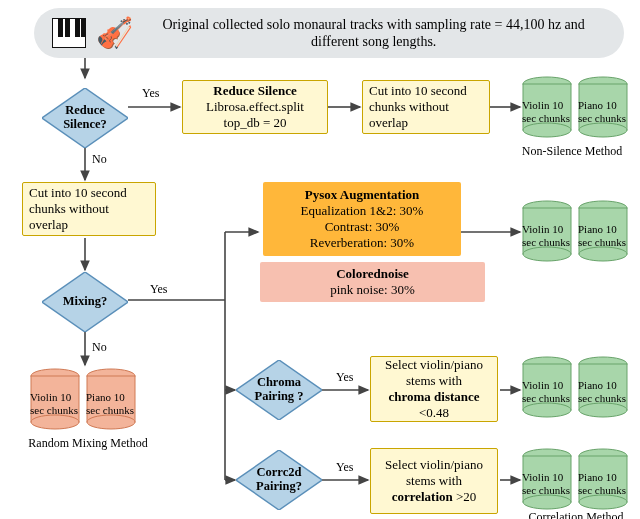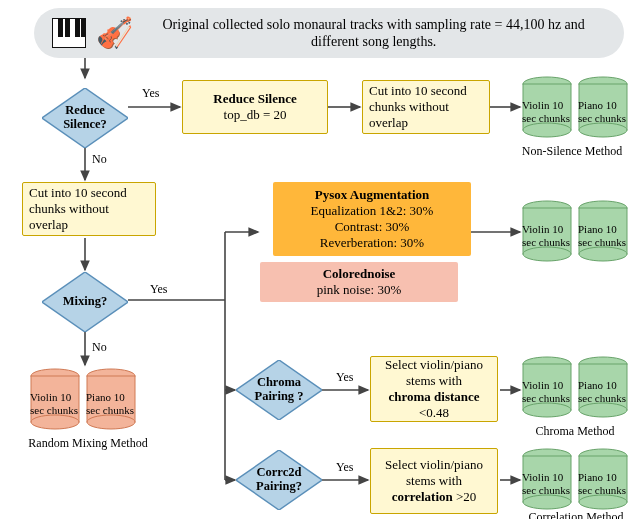--- a/index.html
+++ b/index.html
@@ -107,48 +107,49 @@
     <svg class="shape">
         <polygon points="43,0 86,30 43,60 0,30" fill="#b6d3e7" stroke="#5a8fb9" stroke-width="1.5"></polygon>
       </svg>
     <div class="lbl">Reduce Silence?</div>
   </div>
   <span class="arrow-lbl" style="left:142px;top:86px">Yes</span>
   <span class="arrow-lbl" style="left:92px;top:152px">No</span>
 
   <div class="box ybox" style="left:182px;top:80px;width:146px;height:54px">
     <b>Reduce Silence</b>
+    <span>Librosa.effect.split</span>
     <span>top_db = 20</span>
   </div>
 
   <div class="box ybox" style="left:362px;top:80px;width:128px;height:54px;text-align:left">
     <span>Cut into 10 second chunks without overlap</span>
   </div>
 
   <div class="box ybox" style="left:22px;top:182px;width:134px;height:54px;text-align:left">
     <span>Cut into 10 second chunks without overlap</span>
   </div>
 
   <div class="diamond" style="left:42px;top:272px">
     <svg class="shape">
         <polygon points="43,0 86,30 43,60 0,30" fill="#b6d3e7" stroke="#5a8fb9" stroke-width="1.5"></polygon>
       </svg>
     <div class="lbl">Mixing?</div>
   </div>
   <span class="arrow-lbl" style="left:150px;top:282px">Yes</span>
   <span class="arrow-lbl" style="left:92px;top:340px">No</span>
 
-  <div class="box obox" style="left:273px;top:182px;width:198px;height:74px;font-size:13px">
+  <div class="box obox" style="left:263px;top:182px;width:198px;height:74px;font-size:13px">
     <b>Pysox Augmentation</b>
     <span>Equalization 1&amp;2: 30%</span>
     <span>Contrast: 30%</span>
     <span>Reverberation: 30%</span>
   </div>
 
-  <div class="box pbox" style="left:260px;top:262px;width:198px;height:40px">
+  <div class="box pbox" style="left:260px;top:262px;width:225px;height:40px">
     <b>Colorednoise</b>
     <span>pink noise: 30%</span>
   </div>
 
   <div class="diamond" style="left:236px;top:360px">
     <svg class="shape">
         <polygon points="43,0 86,30 43,60 0,30" fill="#b6d3e7" stroke="#5a8fb9" stroke-width="1.5"></polygon>
       </svg>
     <div class="lbl">Chroma Pairing ?</div>
   </div>
@@ -234,21 +235,20 @@
     <div class="lbl">Violin 10 sec chunks</div>
   </div>
   <div class="db" style="left:578px;top:356px">
     <svg>
         <ellipse cx="25" cy="8" rx="24" ry="7" fill="#a8d6aa" stroke="#68a36a"></ellipse>
         <rect x="1" y="8" width="48" height="46" fill="#a8d6aa" stroke="#68a36a"></rect>
         <ellipse cx="25" cy="54" rx="24" ry="7" fill="#a8d6aa" stroke="#68a36a"></ellipse>
       </svg>
     <div class="lbl">Piano 10 sec chunks</div>
   </div>
-  <div class="method" style="left:520px;top:424px;width:110px">Chroma  Method</div>
 
   <div class="db" style="left:522px;top:448px">
     <svg>
         <ellipse cx="25" cy="8" rx="24" ry="7" fill="#a8d6aa" stroke="#68a36a"></ellipse>
         <rect x="1" y="8" width="48" height="46" fill="#a8d6aa" stroke="#68a36a"></rect>
         <ellipse cx="25" cy="54" rx="24" ry="7" fill="#a8d6aa" stroke="#68a36a"></ellipse>
       </svg>
     <div class="lbl">Violin 10 sec chunks</div>
   </div>
   <div class="db" style="left:578px;top:448px">

